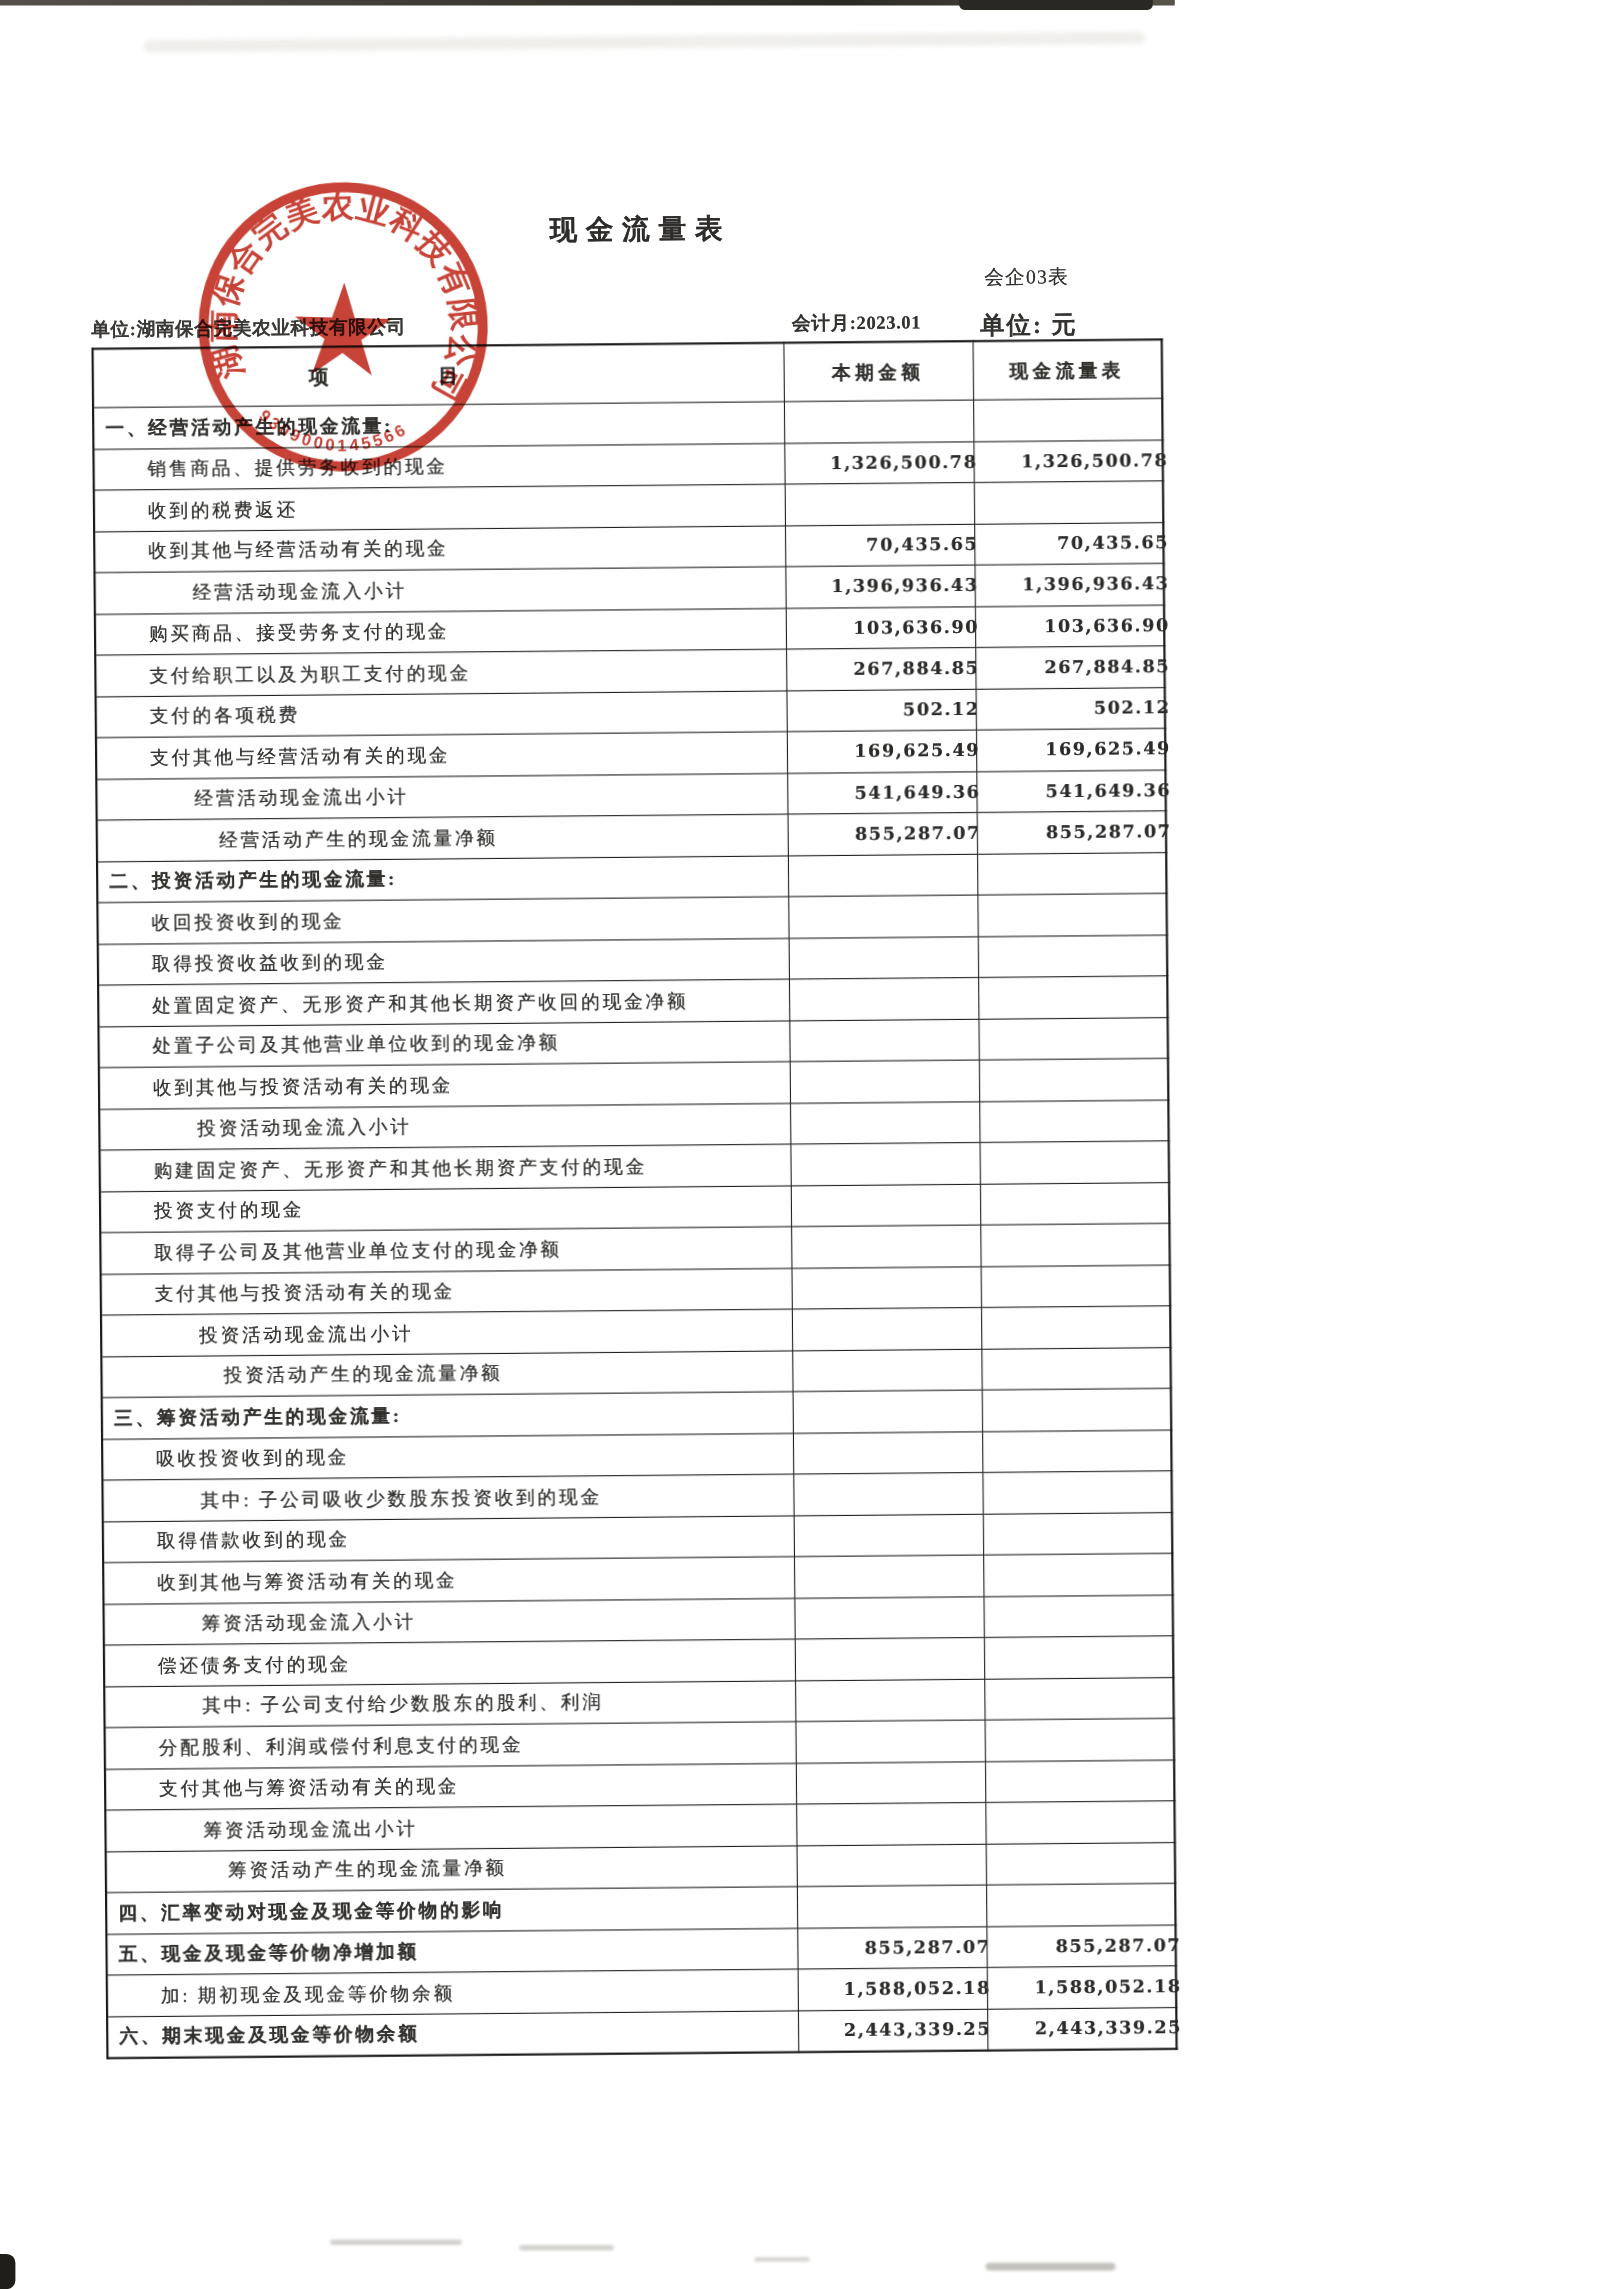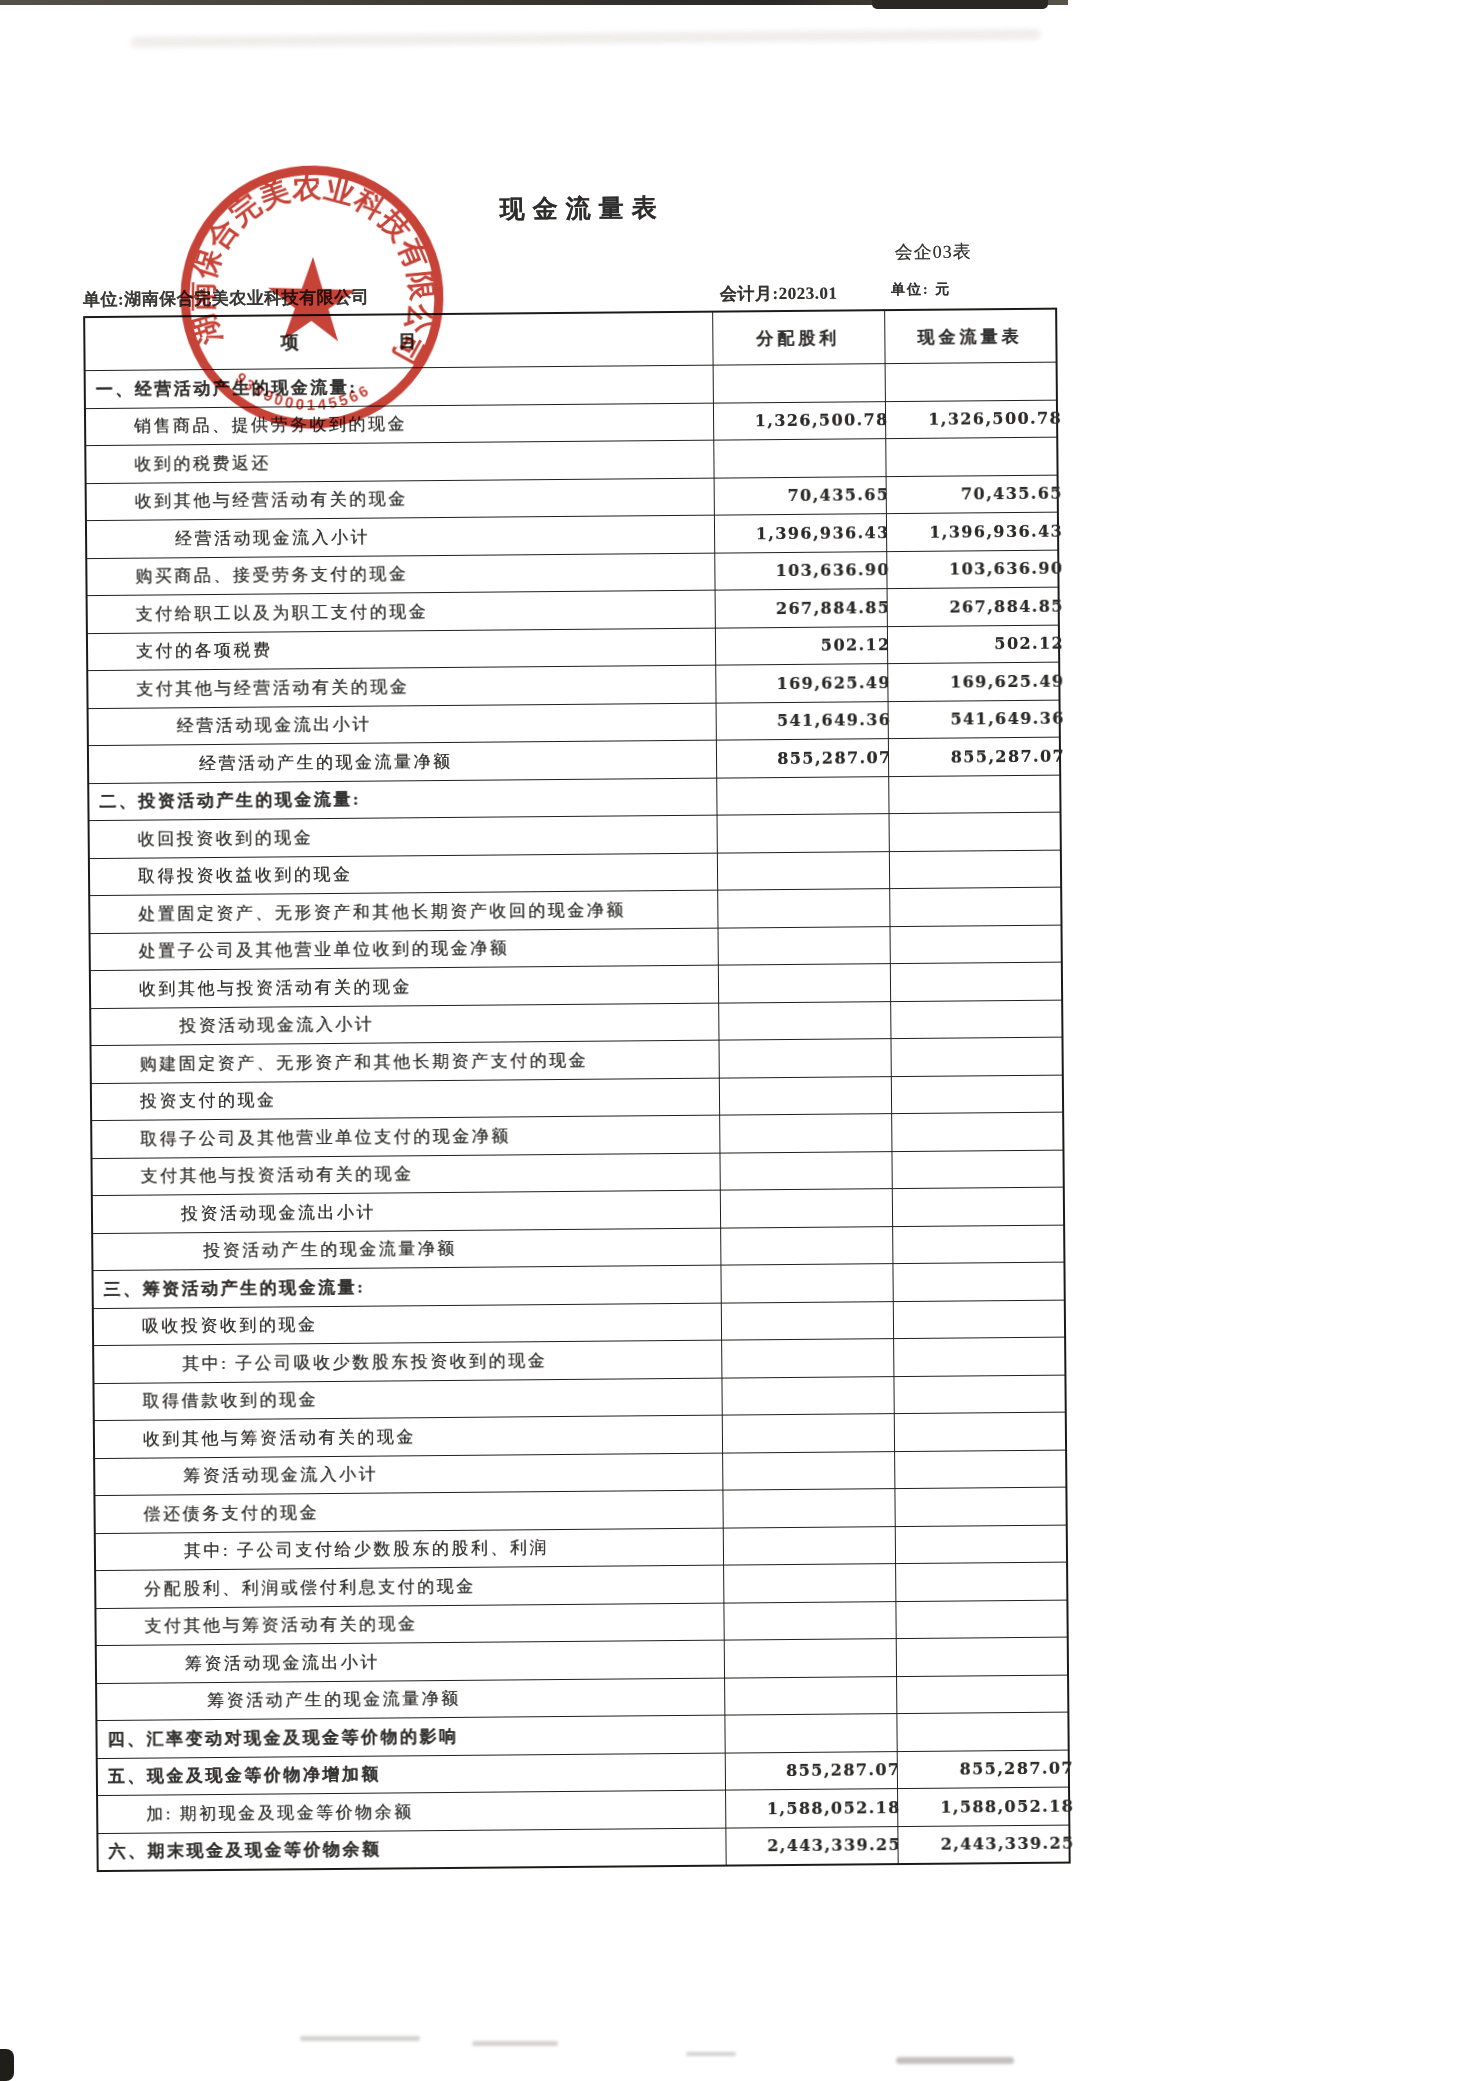--- a/index.html
+++ b/index.html
@@ -30,21 +30,21 @@
     font-size:17px;font-weight:600;color:#3a3935;letter-spacing:.5px;
     text-shadow:0 0 .5px rgba(40,40,40,.55);
   }
   .period-line{
     position:absolute;left:727px;top:284px;
     font-size:17px;font-weight:600;color:#33322f;letter-spacing:.5px;
     text-shadow:0 0 .5px rgba(40,40,40,.55);
   }
   .currency-line{
     position:absolute;left:898px;top:284px;
-    font-size:14px;font-weight:600;color:#33322f;letter-spacing:2px;
+    font-size:22px;font-weight:600;color:#33322f;letter-spacing:2px;
     text-shadow:0 0 .5px rgba(40,40,40,.55);
   }
   
   table.flow{
     position:absolute;left:90px;top:312px;width:972px;
     border-collapse:collapse;table-layout:fixed;
     border:2.4px solid #1b1a18;
     filter:blur(.22px);
   }
   table.flow col.c1{width:628px}
@@ -136,21 +136,21 @@
 
   <table class="flow">
     <colgroup>
         <col class="c1">
         <col class="c2">
         <col class="c3">
       </colgroup>
     <thead>
       <tr>
         <th class="th-item">项目</th>
-        <th class="th-num">分配股利</th>
+        <th class="th-num">本期金额</th>
         <th class="th-num">现金流量表</th>
       </tr>
     </thead>
     <tbody>
         <tr class="ind0 section">
     <td class="c-label"><span class="lbl">一、经营活动产生的现金流量:</span></td>
     <td class="c-cur"><span class="val"></span></td>
     <td class="c-ytd"><span class="val"></span></td>
   </tr>
         <tr class="ind1">

